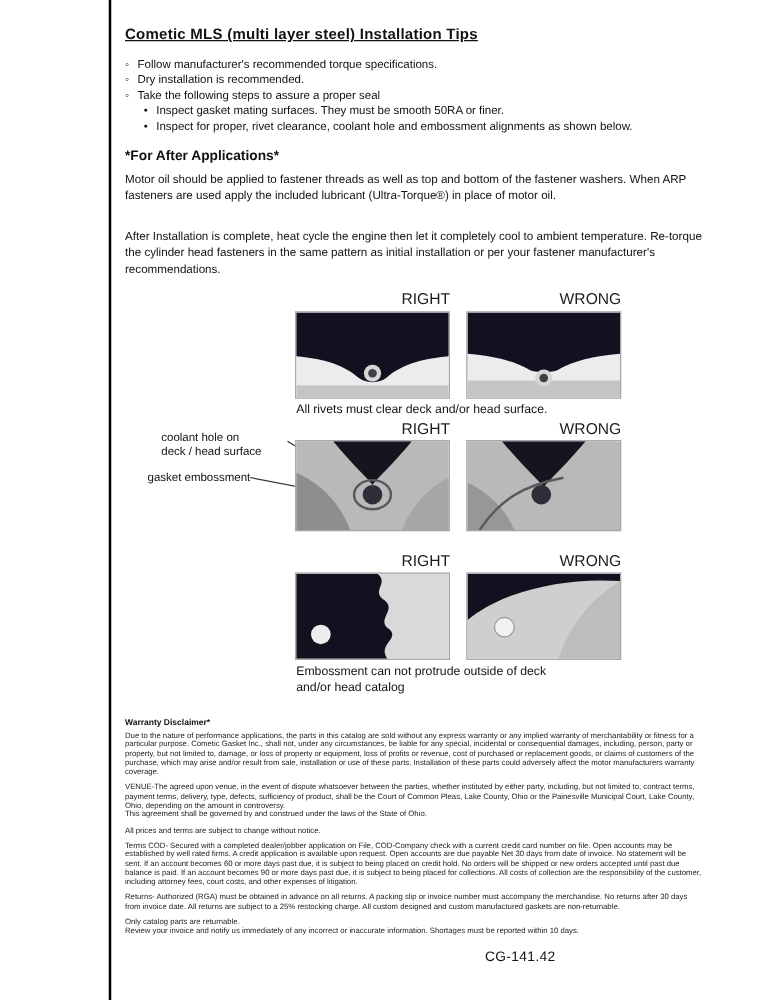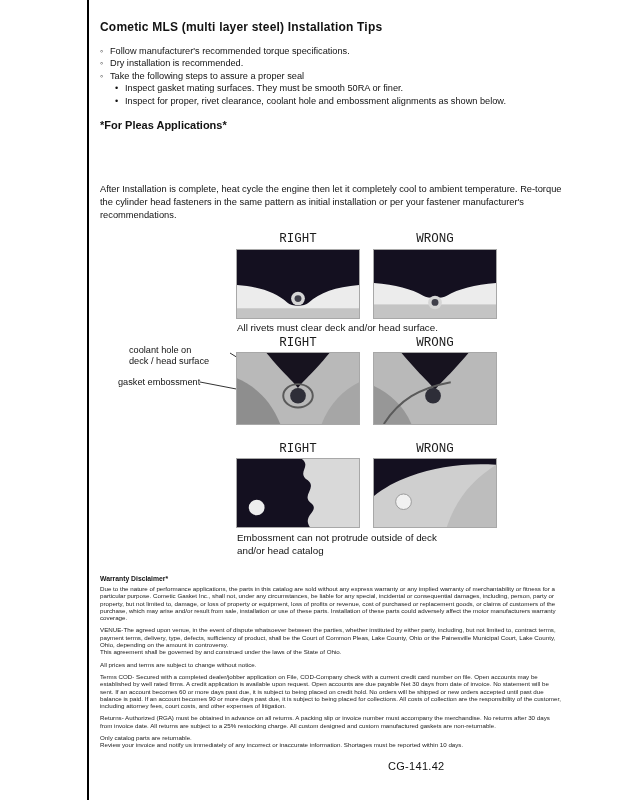--- a/index.html
+++ b/index.html
@@ -5,35 +5,35 @@
   * { margin:0; padding:0; box-sizing:border-box; }
   html, body { background:#ffffff; }
   .page {
     position:relative; width:618px; height:800px; background:#ffffff;
     font-family:"Liberation Sans", sans-serif; color:#121212; overflow:hidden;
   }
   .edge-rule { position:absolute; left:87px; top:0; width:2px; height:800px; background:#000; }
 
   .title {
     position:absolute; left:100px; top:20px;
-    font-size:12px; font-weight:bold; letter-spacing:0.2px;
+    font-size:12px; font-weight:bold; text-decoration:underline; letter-spacing:0.2px;
   }
 
   .tips { position:absolute; left:100px; top:45px; font-size:9.2px; line-height:12.4px; width:460px; }
   .tip-row { display:flex; align-items:flex-start; }
   .tip-row .glyph { width:10px; flex:0 0 10px; text-align:left; }
   .tip-sub { padding-left:15px; }
 
   .diesel-heading { position:absolute; left:100px; top:119px; font-size:11px; font-weight:bold; }
   .para { position:absolute; left:100px; width:462px; font-size:9.3px; line-height:13px; }
   .para1 { top:137px; }
   .para2 { top:167px;margin-top:16px; }
   .note  { position:absolute; left:100px; top:211px; font-size:9.3px; }
 
-  .rw-label { position:absolute; width:124px; text-align:center; font-size:12.5px; color:#1c1c1c;font-family:Liberation Mono, monospace; }
+  .rw-label { position:absolute; width:124px; text-align:right; font-size:12.5px; color:#1c1c1c; }
   .lbl-r1r { left:236px; top:232px; } .lbl-r1w { left:373px; top:232px; }
   .lbl-r2r { left:236px; top:336px; } .lbl-r2w { left:373px; top:336px; }
   .lbl-r3r { left:236px; top:442px; } .lbl-r3w { left:373px; top:442px; }
 
   .panel { position:absolute; width:124px; border:1px solid #a8a8a8; background:#e8e8e8; }
   .panel svg { display:block; width:100%; height:100%; }
   .p-r1l { left:236px; top:249px; height:70px; }
   .p-r1r { left:373px; top:249px; height:70px; }
   .p-r2l { left:236px; top:352px; height:73px; }
   .p-r2r { left:373px; top:352px; height:73px; }
@@ -79,21 +79,22 @@
     <div class="tip-row tip-sub">
       <span class="glyph">•</span>
       <span>Inspect gasket mating surfaces.  They must be smooth 50RA or finer.</span>
     </div>
     <div class="tip-row tip-sub">
       <span class="glyph">•</span>
       <span>Inspect for proper, rivet clearance, coolant hole and embossment alignments as shown below.</span>
     </div>
   </div>
 
-  <h2 class="diesel-heading">*For Pleas Applications*</h2>
+  <h2 class="diesel-heading">*For After Applications*</h2>
+  <p class="para para1">Motor oil should be applied to fastener threads as well as top and bottom of the fastener washers. When ARP fasteners are used apply the included lubricant (Ultra-Torque®) in place of motor oil.</p>
   <p class="para para2">After Installation is complete, heat cycle the engine then let it completely cool to ambient temperature. Re-torque the cylinder head fasteners in the same pattern as initial installation or per your fastener manufacturer's recommendations.</p>
 
   <div class="rw-label lbl-r1r">RIGHT</div>
   <div class="rw-label lbl-r1w">WRONG</div>
 
   <div class="panel p-r1l">
     <svg viewBox="0 0 124 70" preserveAspectRatio="none">
       <rect width="124" height="70" fill="#ececec"></rect>
       <rect y="60" width="124" height="10" fill="#c4c4c4"></rect>
       <path d="M0,0 H124 V36 C100,38 84,44 73,54 C68,58.5 56,58.5 51,54 C40,44 24,38 0,36 Z" fill="#141020"></path>

